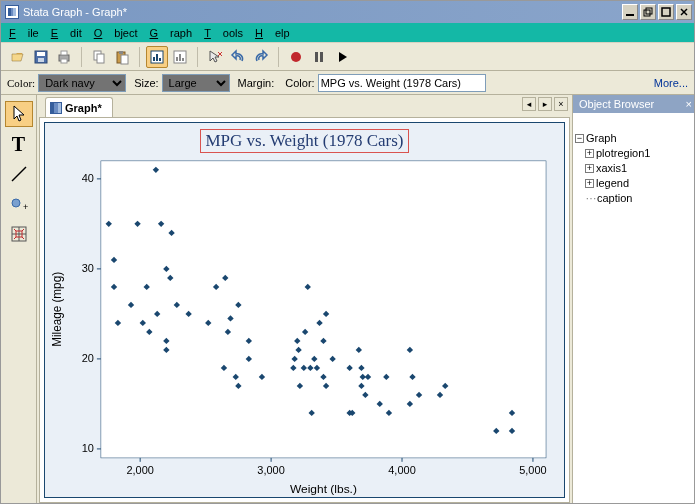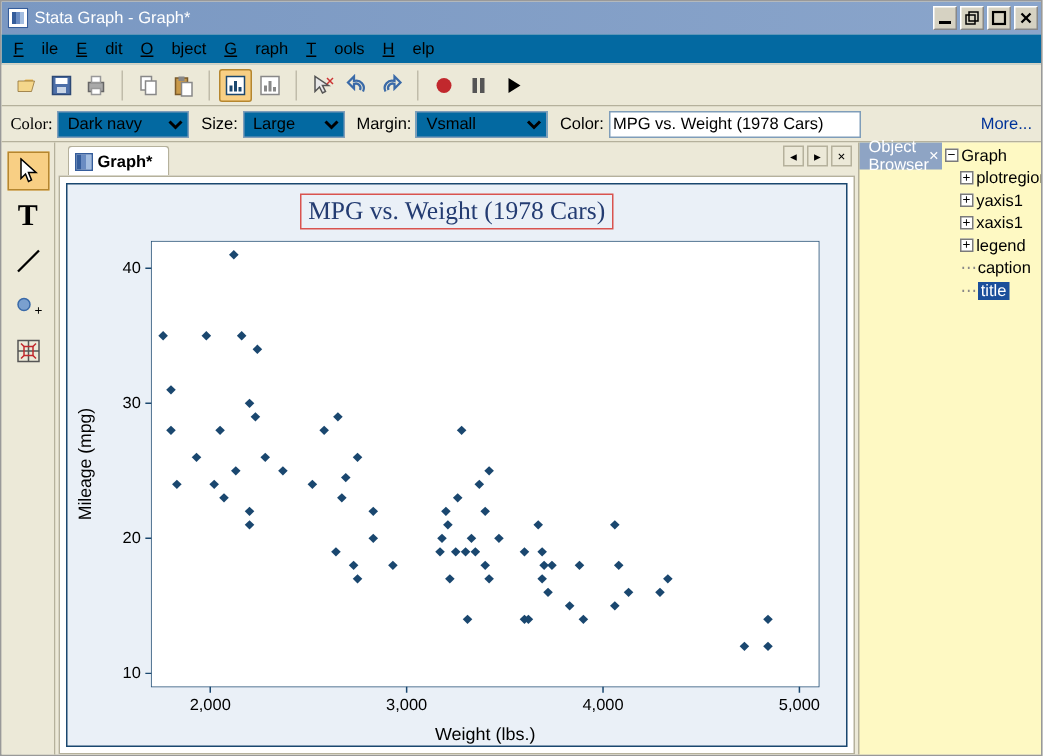--- a/index.html
+++ b/index.html
@@ -41,21 +41,21 @@
     background: #d6d2c2;
     border: 1px solid #fff;
     border-right-color: #888; border-bottom-color: #888;
     display: flex; align-items: center; justify-content: center;
     font-size: 10px; line-height: 1;
     color: #000;
   }
   
   .menubar {
     height: 20px;
-    background: #0369a1;
+    background: #14b8a6;
     display: flex; align-items: center;
     padding: 0 8px;
     border-bottom: 1px solid #d6d2c2;
   }
   .menubar span { margin-right: 12px; }
   .menubar .u { text-decoration: underline; }
   
   .toolbar {
     height: 28px;
     background: #ece9d8;
@@ -83,21 +83,21 @@
     background: #ece9d8;
     display: flex; align-items: center;
     padding: 0 6px;
     border-bottom: 1px solid #b5b19c;
     font-size: 11px;
   }
   .propsrow .lbl { margin: 0 3px 0 8px; }
   .propsrow .lbl:first-child { margin-left: 0; font-family: Liberation Serif, serif; }
   .propsrow select, .propsrow .field {
     border: 1px solid #7f9db9;
-    background: #0369a1;
+    background: #737373;
     height: 18px;
     padding: 0 2px;
     font-family: inherit;
     font-size: 11px;
   }
   .propsrow .field {
     background: #fff;
     display: inline-flex; align-items: center;
   }
   .propsrow .more {
@@ -192,34 +192,34 @@
     border: 1px solid #d9534f;
     padding: 1px 4px;
     display: inline-block;
   }
   .plot-title-wrap { text-align: center; }
   .chart-svg { flex: 1; width: 100%; }
   
   .browser {
     width: 122px;
     border-left: 1px solid #b5b19c;
-    background: #fef9c3;
-    display: flex; flex-direction: row;
+    background: #ffffff;
+    display: flex; flex-direction: column;
   }
   .browser-head {
     height: 18px;
     background: #8ea4c4;
     color: #fff;
     font-size: 11px;
     display: flex; align-items: center;
     padding: 0 2px 0 6px;
   }
   .browser-head .x { margin-left: auto; }
   .tree {
-    padding: 2px 2px;
+    padding: 18px 2px;
     font-size: 11px;
     line-height: 15px;
   }
   .tree .row { white-space: nowrap; }
   .tree .box {
     display: inline-block;
     width: 9px; height: 9px;
     border: 1px solid #7a7a7a;
     text-align: center;
     line-height: 7px;
@@ -364,21 +364,20 @@
       </svg>
     </div>
 </div>
 
 <div class="propsrow">
   <span class="lbl">Color:</span>
   <select style="width:88px"><option>Dark navy</option></select>
   <span class="lbl">Size:</span>
   <select style="width:68px"><option>Large</option></select>
   <span class="lbl">Margin:</span>
-  <select style="width:88px"><option>Vsmall</option></select>
   <span class="lbl">Color:</span>
   <span class="field" style="width:168px">
       <span>MPG vs. Weight (1978 Cars)</span>
     </span>
   <span class="more">More...</span>
 </div>
 
 <div class="mainarea">
 
   <div class="toolstrip">
@@ -525,20 +524,18 @@
   </div>
 
   <div class="browser">
     <div class="browser-head">
       <span>Object Browser</span>
       <span class="x">×</span>
     </div>
     <div class="tree" id="tree">
         <div class="row"><span class="box">−</span><span>Graph</span></div>
         <div class="row indent1"><span class="box">+</span><span>plotregion1</span></div>
-        <div class="row indent1"><span class="box">+</span><span>yaxis1</span></div>
         <div class="row indent1"><span class="box">+</span><span>xaxis1</span></div>
         <div class="row indent1"><span class="box">+</span><span>legend</span></div>
         <div class="row indent1"><span class="dots" style="display:inline-block;width:12px;text-align:center;">⋯</span><span>caption</span></div>
-        <div class="row indent1"><span class="dots" style="display:inline-block;width:12px;text-align:center;">⋯</span><span class="sel">title</span></div>
       </div>
   </div>
 </div>
 
 </body></html>

